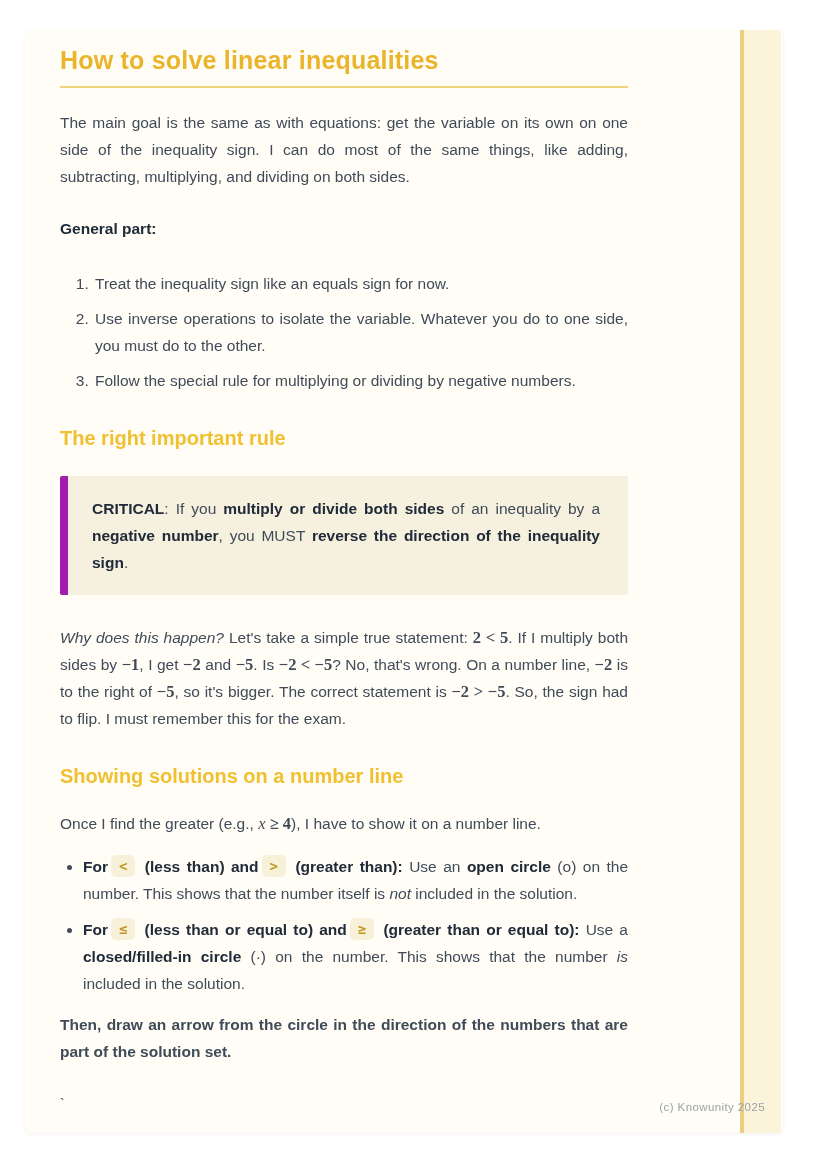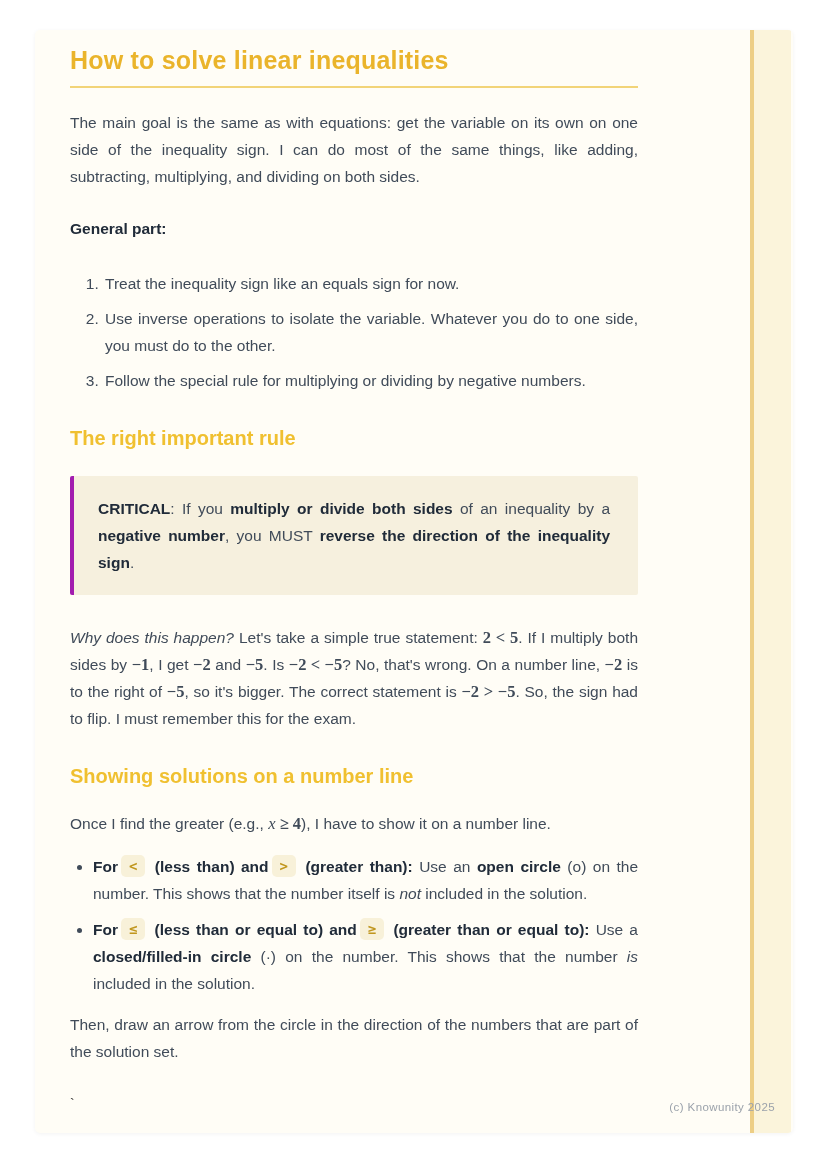--- a/index.html
+++ b/index.html
@@ -4,21 +4,21 @@
 <style>
   * { box-sizing: border-box; }
   html, body {
     margin: 0; padding: 0;
     width: 828px; height: 1171px;
     background: #ffffff;
     font-family: "Liberation Sans", "DejaVu Sans", sans-serif;
   }
   .page-card {
     position: absolute;
-    left: 35px; top: 30px;
+    left: 25px; top: 30px;
     width: 758px; height: 1103px;
     background: #FFFDF6;
     border-radius: 5px;
     box-shadow: 0 1px 4px rgba(0,0,0,0.05);
     overflow: hidden;
   }
   .edge-stripe {
     position: absolute;
     top: 0; bottom: 0; right: 2px;
     width: 41px;
@@ -64,21 +64,21 @@
   h2.section-heading {
     margin: 32px 0 0 0;
     font-size: 20px;
     line-height: 24px;
     font-weight: 700;
     color: #F0C030;
   }
   .callout {
     margin-top: 26px;
     background: #F6F0DE;
-    border-left: 4px solid #a21caf;
+    border-left: 8px solid #a21caf;
     border-radius: 2px;
     padding: 19px 28px 19px 24px;
     text-align: justify;
   }
   .b { font-weight: 700; color: #202B39; }
   .i { font-style: italic; }
   .math {
     font-family: "Liberation Serif", "DejaVu Serif", serif;
     font-size: 16.5px;
     font-weight: bold;
@@ -100,21 +100,21 @@
     padding: 1px 8px;
     border-radius: 5px;
     margin: 0 3px;
     vertical-align: 1px;
   }
   ul.circle-rules {
     margin: 16px 0 0 0;
     padding-left: 23px;
   }
   ul.circle-rules li { margin-bottom: 9px; text-align: justify; }
-  .p-then { margin-top: 14px; }
+  .p-then { margin-top: 14px; font-weight: bold; }
   .p-stray { margin-top: 26px; text-align: left; font-size: 14px; color: #333; }
   .footer-credit {
     position: absolute;
     right: 18px; bottom: 20px;
     z-index: 2;
     font-size: 11.5px;
     letter-spacing: 0.4px;
     color: #9BA2AB;
   }
 </style>

